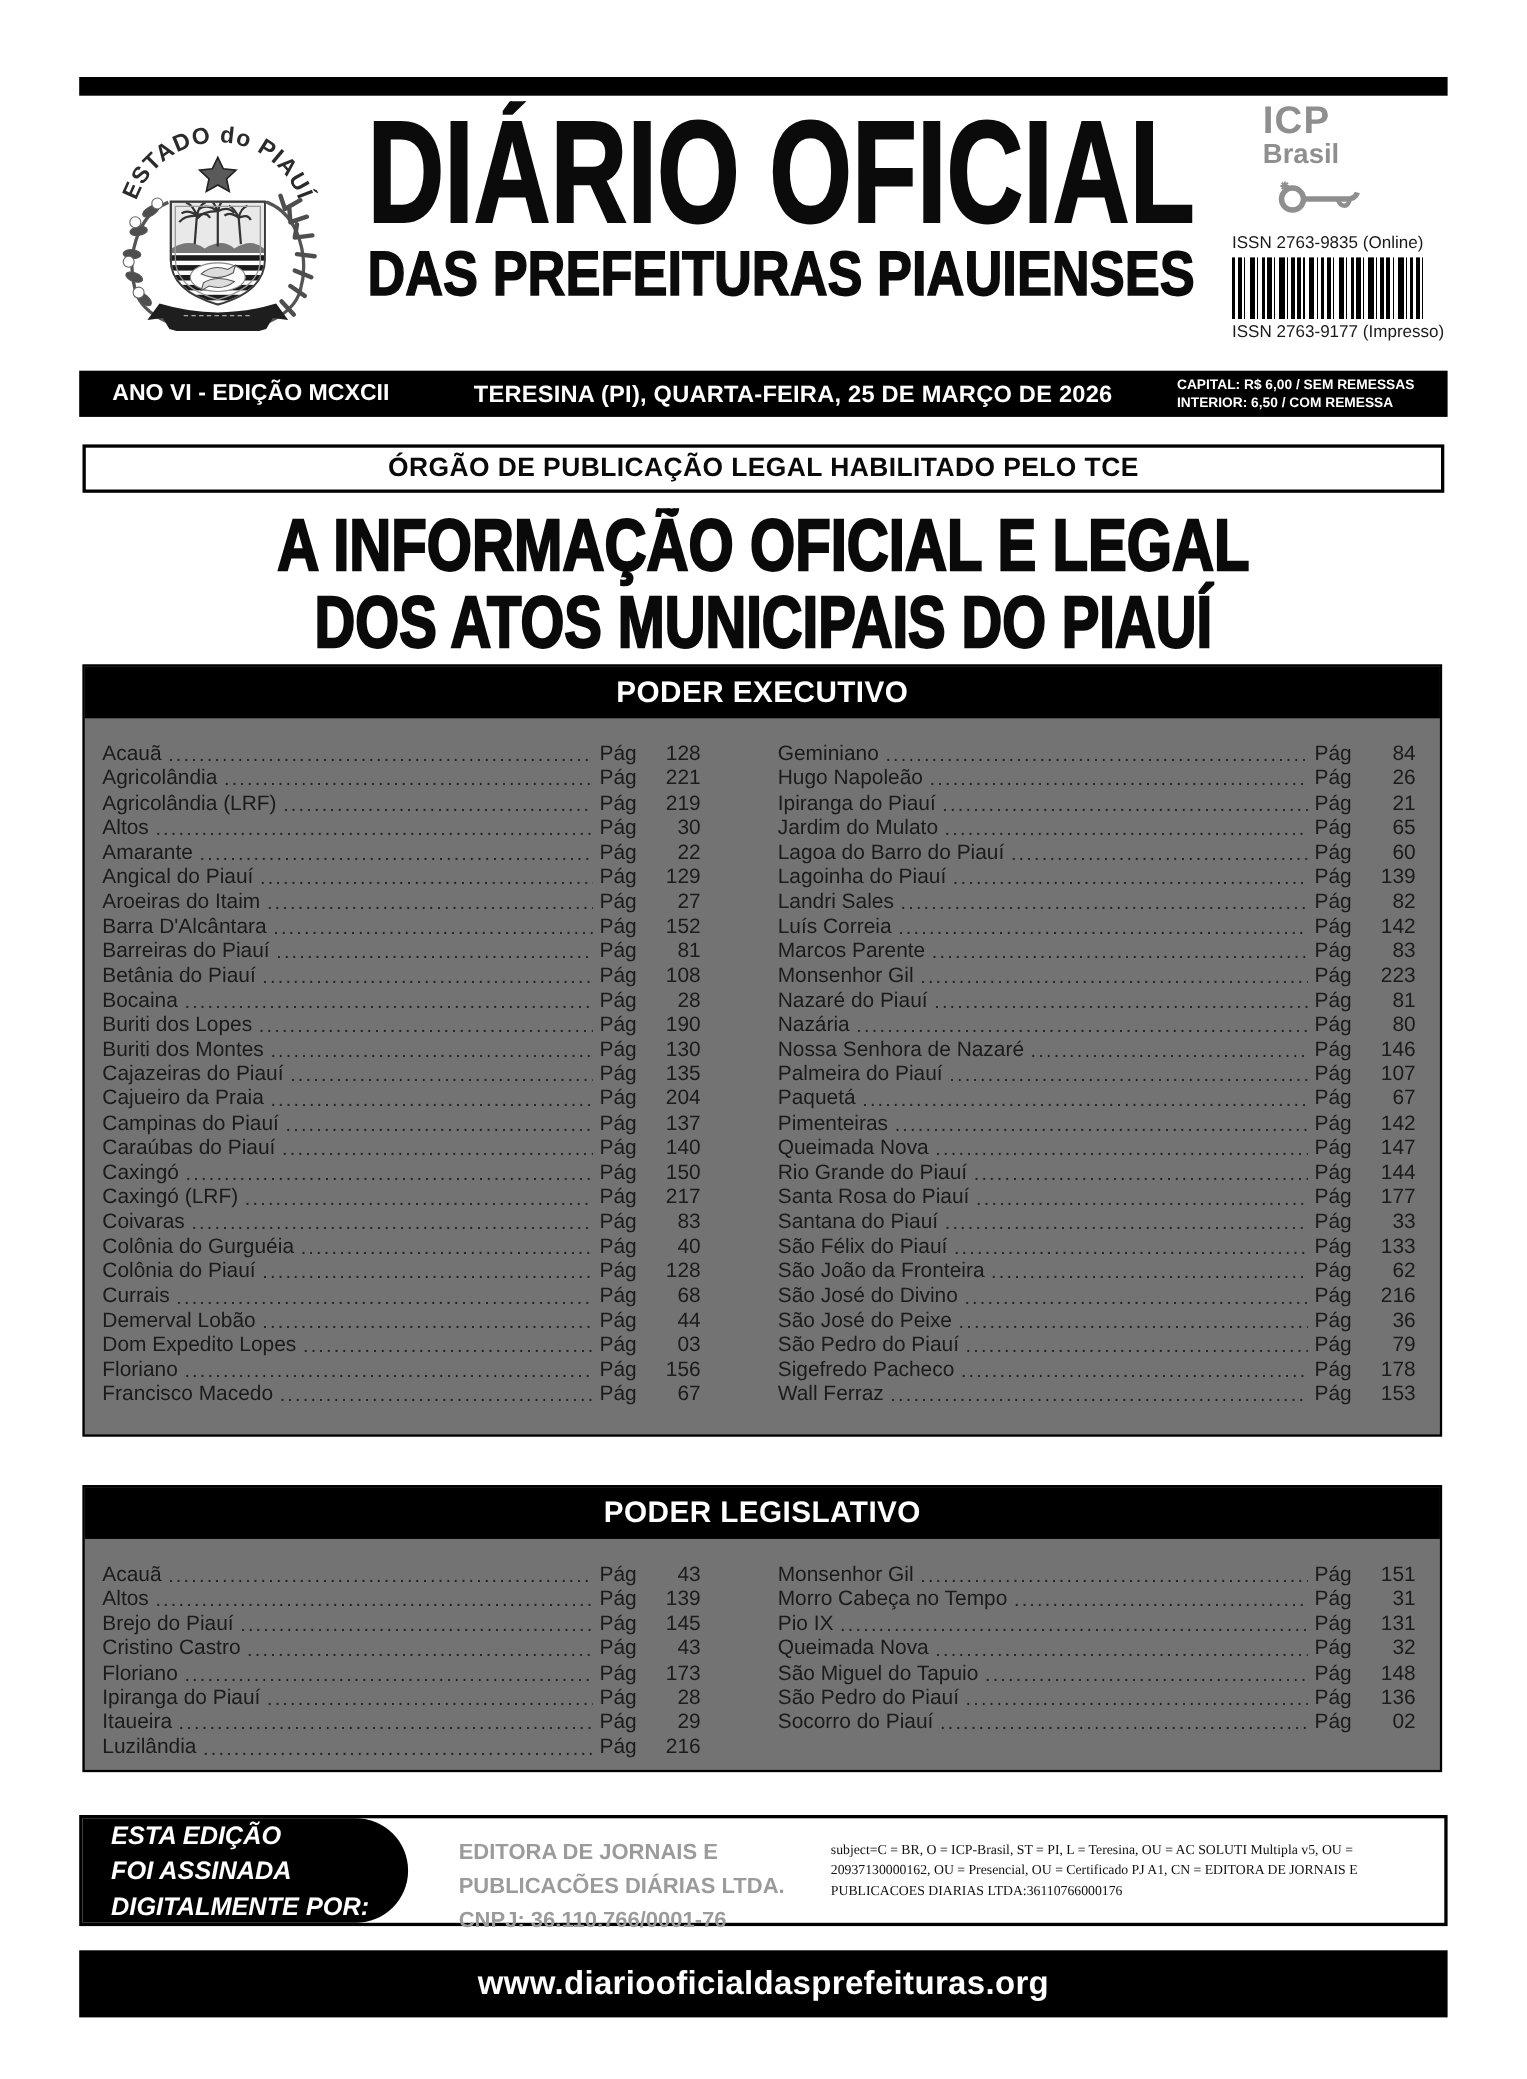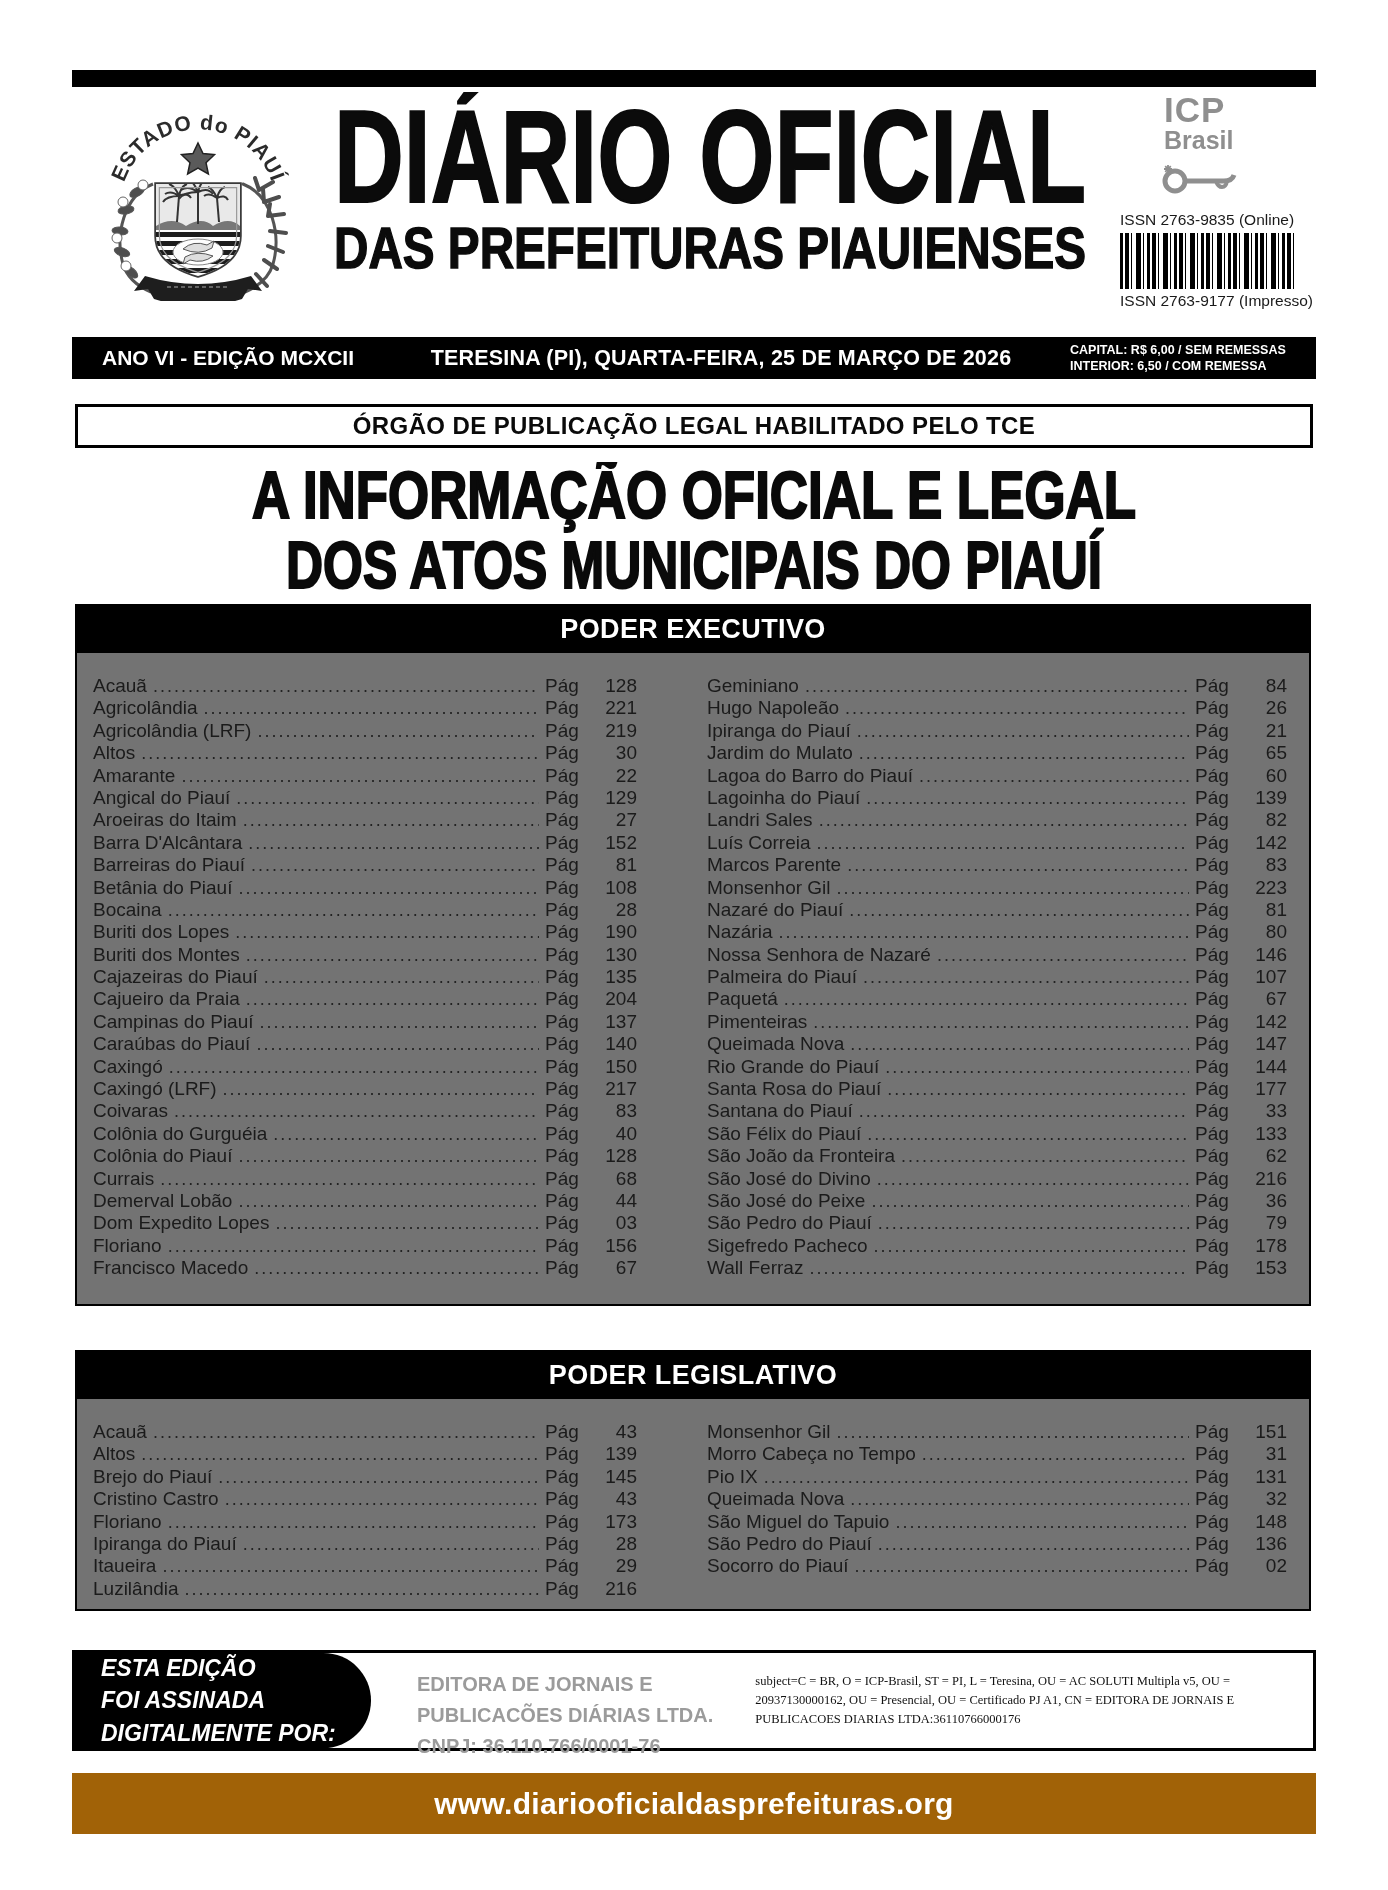--- a/index.html
+++ b/index.html
@@ -7,21 +7,21 @@
         font-family:"Liberation Sans",sans-serif;color:#111;overflow:hidden;}
   svg text{font-family:"Liberation Sans",sans-serif;}
 
   .topbar{position:absolute;left:72px;top:70px;width:1244px;height:17px;background:#000;}
 
   .coat{position:absolute;left:93px;top:86px;width:210px;height:215px;}
 
   .titleblock{position:absolute;left:328px;top:92px;width:764px;height:190px;}
 
   .rightcol{position:absolute;left:1120px;top:92px;width:186px;}
-  .icp{color:#8f8f8f;font-weight:bold;line-height:1.02;margin-left:44px;}
+  .icp{color:#8f8f8f;font-weight:bold;line-height:1.02;margin-left:28px;}
   .icp .l1{font-size:35px;letter-spacing:1px;}
   .icp .l2{font-size:25px;}
   .keyicon{margin-left:40px;margin-top:4px;}
   .issn{font-size:15.5px;color:#1a1a1a;margin-top:8px;white-space:nowrap;}
   .barcode{width:178px;height:56px;margin-top:4px;
     background:repeating-linear-gradient(90deg,#000 0 3px,#fff 3px 5px,#000 5px 9px,#fff 9px 11px,#000 11px 12px,#fff 12px 16px,#000 16px 21px,#fff 21px 23px,#000 23px 24px,#fff 24px 27px);}
   .issn2{font-size:15.5px;color:#1a1a1a;margin-top:3px;white-space:nowrap;}
 
   .edbar{position:absolute;left:72px;top:337px;width:1244px;height:42px;background:#000;color:#fff;
          display:flex;align-items:center;}
@@ -54,21 +54,21 @@
 
   .sigbox{position:absolute;left:72px;top:1650px;width:1244px;height:101px;border:3px solid #000;
           box-sizing:border-box;display:flex;align-items:center;background:#fff;}
   .siglabel{width:296px;height:100%;background:#000;color:#fff;border-radius:0 48px 48px 0;
             display:flex;align-items:center;box-sizing:border-box;padding-left:26px;
             font-weight:bold;font-size:23px;line-height:1.42;white-space:pre-line;flex:none;font-style:italic;}
   .publisher{margin-left:46px;color:#9b9b9b;font-weight:bold;font-size:20px;line-height:1.55;flex:none;margin-top:30px;}
   .sig{margin-left:42px;width:600px;font-family:"Liberation Serif",serif;font-size:12.5px;
        line-height:1.5;color:#111;}
 
-  .wwwbar{position:absolute;left:72px;top:1773px;width:1244px;height:61px;background:#a16207;color:#fff;
+  .wwwbar{position:absolute;left:72px;top:1773px;width:1244px;height:61px;background:#000000;color:#fff;
           display:flex;align-items:center;justify-content:center;}
   .wwwbar span{font-weight:bold;font-size:30px;letter-spacing:.3px;}
 </style>
 </head>
 <body>
 
 <div class="page">
 
   <div class="topbar"></div>
 

